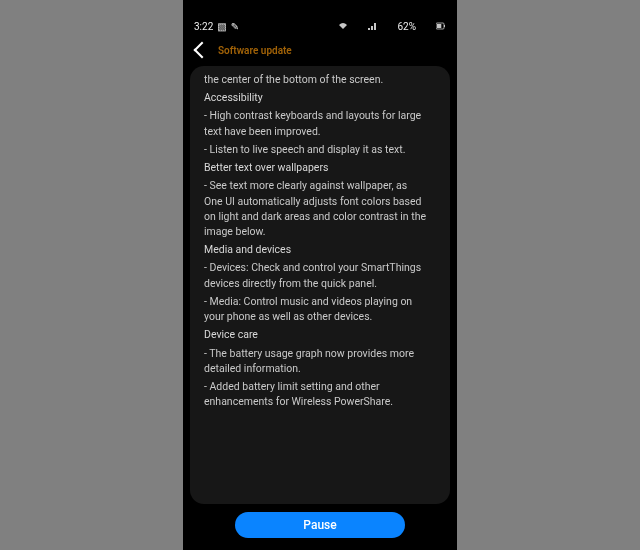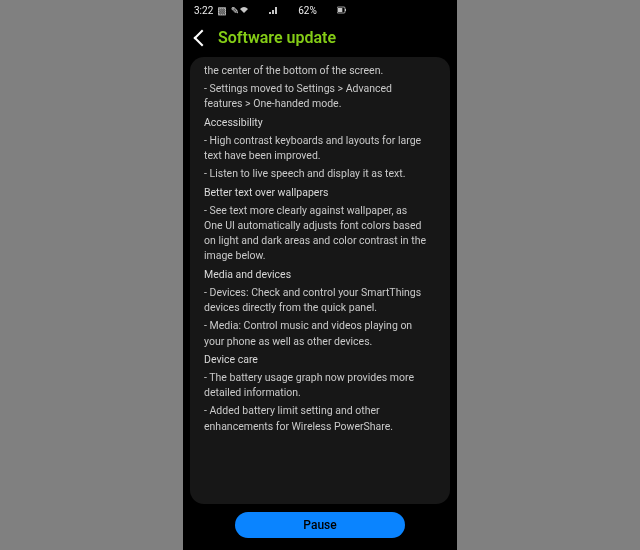--- a/index.html
+++ b/index.html
@@ -20,24 +20,25 @@
     background: #000;
     color: #e8e8e8;
     display: flex;
     flex-direction: column;
     box-shadow: 0 0 0 1px #000;
   }
   .statusbar {
     height: 22px;
     display: flex;
     align-items: center;
-    justify-content: flex-start;
+    justify-content: space-between;
     padding: 0 10px;
     font-size: 10px;
     color: #eee;
+    margin-top: 16px;
   }
   .status-left {
     display: flex;
     align-items: center;
     gap: 4px;
   }
   .status-right {
     display: flex;
     align-items: center;
     gap: 20px;
@@ -53,23 +54,23 @@
     padding: 6px 12px 10px 12px;
   }
   .back-chevron {
     width: 10px;
     height: 10px;
     border-left: 2px solid #fff;
     border-bottom: 2px solid #fff;
     transform: rotate(45deg);
   }
   .title {
-    font-size: 16px;
+    font-size: 10px;
     font-weight: 600;
-    color: #84cc16;
+    color: #a16207;
   }
   .content-card {
     flex: 1;
     margin: 0 6px;
     background: #171717;
     border-radius: 14px;
     overflow: hidden;
     position: relative;
   }
   .scroll {
@@ -89,21 +90,21 @@
     padding: 8px 0 12px 0;
     display: flex;
     justify-content: center;
     background: #000;
   }
   .pause-btn {
     width: 170px;
     height: 26px;
     background: #0a84ff;
     border-radius: 13px;
-    color: #000000;
+    color: #ffffff;
     font-size: 12px;
     font-weight: 500;
     display: flex;
     align-items: center;
     justify-content: center;
   }
   .wifi-icon, .sig-icon, .batt-icon {
     opacity: .9;
   }
 </style>
@@ -144,21 +145,20 @@
     <div>
       <div class="back-chevron"></div>
     </div>
     <div class="title">Software update</div>
   </div>
 
   <div class="content-card">
     <div class="scroll">
 
       <p>the center of the bottom of the screen.</p>
-      <p>- Settings moved to Settings &gt; Advanced features &gt; One-handed mode.</p>
 
       <p class="section-title">Accessibility</p>
       <p>- High contrast keyboards and layouts for large text have been improved.</p>
       <p>- Listen to live speech and display it as text.</p>
 
       <p class="section-title">Better text over wallpapers</p>
       <p>- See text more clearly against wallpaper, as One UI automatically adjusts font colors based on light and dark areas and color contrast in the image below.</p>
 
       <p class="section-title">Media and devices</p>
       <p>- Devices: Check and control your SmartThings devices directly from the quick panel.</p>

